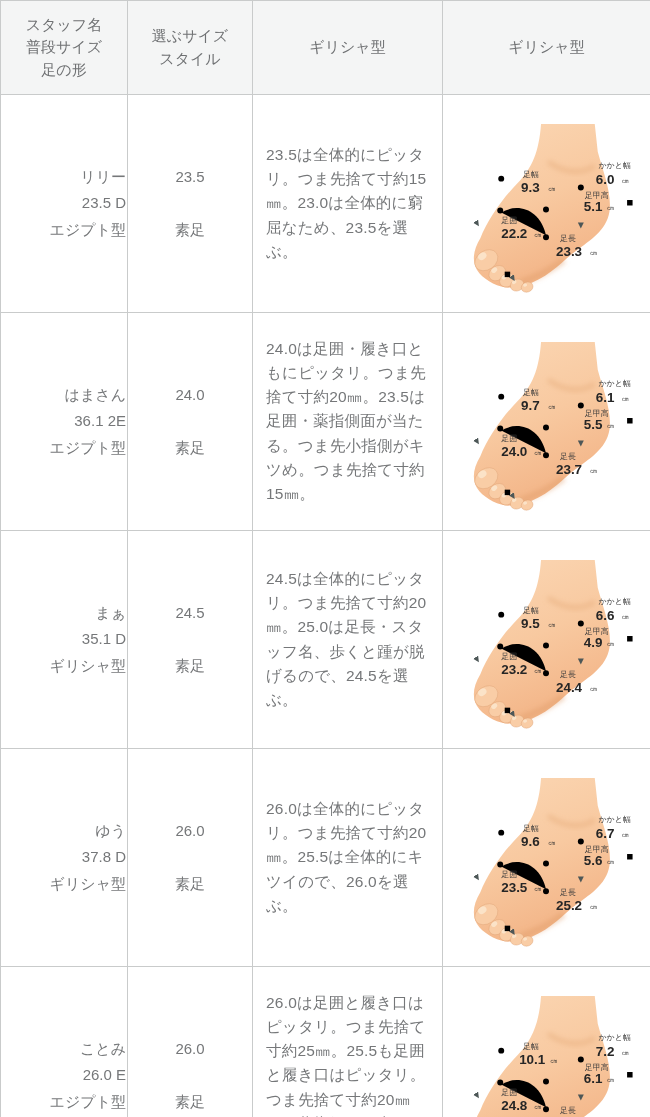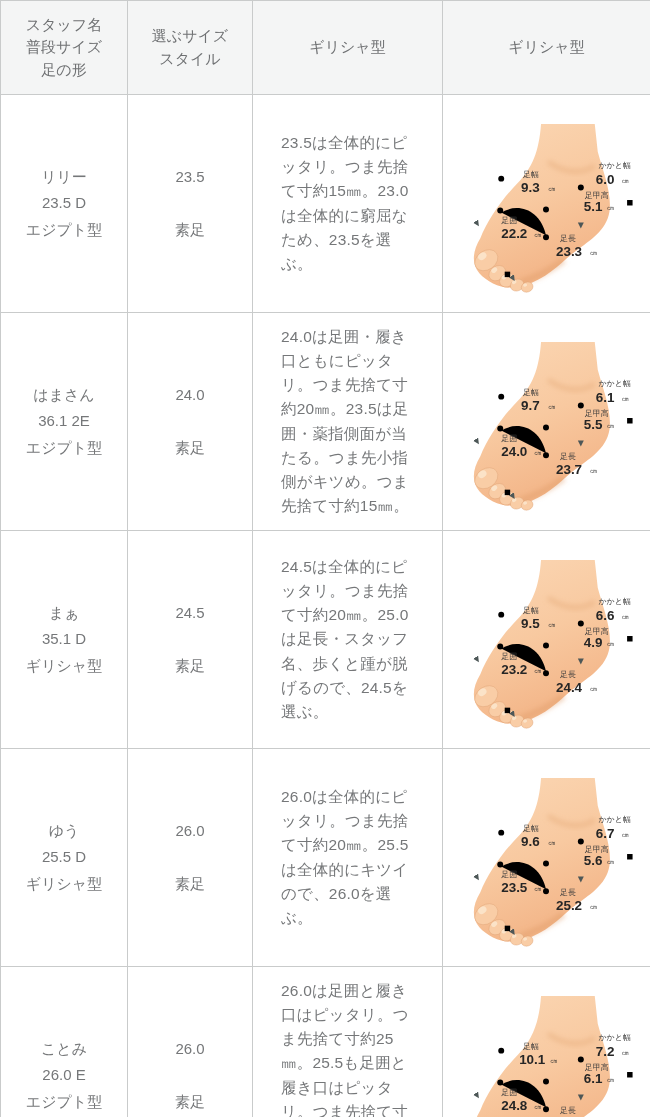--- a/index.html
+++ b/index.html
@@ -1,24 +1,24 @@
 <!DOCTYPE html>
 <html lang="ja"><head>
 <meta charset="utf-8">
 <style>
   html,body{margin:0;padding:0;background:#fff;}
   body{width:650px;font-family:"Liberation Sans","DejaVu Sans",sans-serif;}
   table.size-table{border-collapse:collapse;width:650px;table-layout:fixed;margin:0;}
   .size-table th,.size-table td{border:1px solid #c9cbcb;vertical-align:middle;overflow:hidden;}
   .size-table th{background:#f4f5f5;font-weight:400;color:#6f7173;font-size:15px;height:93px;line-height:1.5;white-space:pre-line;text-align:center;padding:0 2px;}
   .size-table tbody td{height:201px;background:#fff;}
-  .staff-cell{text-align:center;color:#757779;font-size:15px;line-height:1.75;white-space:pre-line;margin-left:39px;}
+  .staff-cell{text-align:right;color:#757779;font-size:15px;line-height:1.75;white-space:pre-line;margin-left:39px;}
   .choice-cell{text-align:center;color:#757779;font-size:15px;}
   .choice-size{margin-bottom:36px;}
-  .comment-cell{padding:8px 28px;color:#757779;font-size:15.5px;line-height:1.55;text-align:left;letter-spacing:.2px;}
+  .comment-cell{padding:8px 13px;color:#757779;font-size:15.5px;line-height:1.55;text-align:left;letter-spacing:.2px;}
   .foot-cell{padding:0;text-align:center;}
   .foot-svg{display:block;margin:0 auto;}
   .foot-svg .lbl{font-size:8px;fill:#3c3c3c;font-family:"Liberation Sans","DejaVu Sans",sans-serif;}
   .foot-svg .num{font-size:13.5px;font-weight:bold;fill:#262626;font-family:"Liberation Sans","DejaVu Sans",sans-serif;}
   .foot-svg .unit{font-size:7.5px;fill:#2e2e2e;font-family:"Liberation Sans","DejaVu Sans",sans-serif;}
 </style>
 </head>
 <body>
 
 <svg width="0" height="0" style="position:absolute" aria-hidden="true">
@@ -181,21 +181,21 @@
           <text class="unit" x="90" y="134">㎝</text>
           <text class="lbl" x="116" y="138">足長</text>
           <text class="num" x="112" y="153">24.4</text>
           <text class="unit" x="146" y="152">㎝</text>
         </svg>
       </td>
     </tr>
 
     <tr>
       <td class="staff-cell">ゆう
-25.5 D
+37.8 D
 ギリシャ型</td>
       <td class="choice-cell">
         <div class="choice-size">26.0</div>
         <div>素足</div>
       </td>
       <td class="comment-cell">26.0は全体的にピッタリ。つま先捨て寸約20㎜。25.5は全体的にキツイので、26.0を選ぶ。</td>
       <td class="foot-cell">
         <svg class="foot-svg" width="206" height="200" viewBox="0 0 206 201">
           <use href="#footShape"></use>
             <use href="#measureLines"></use>

